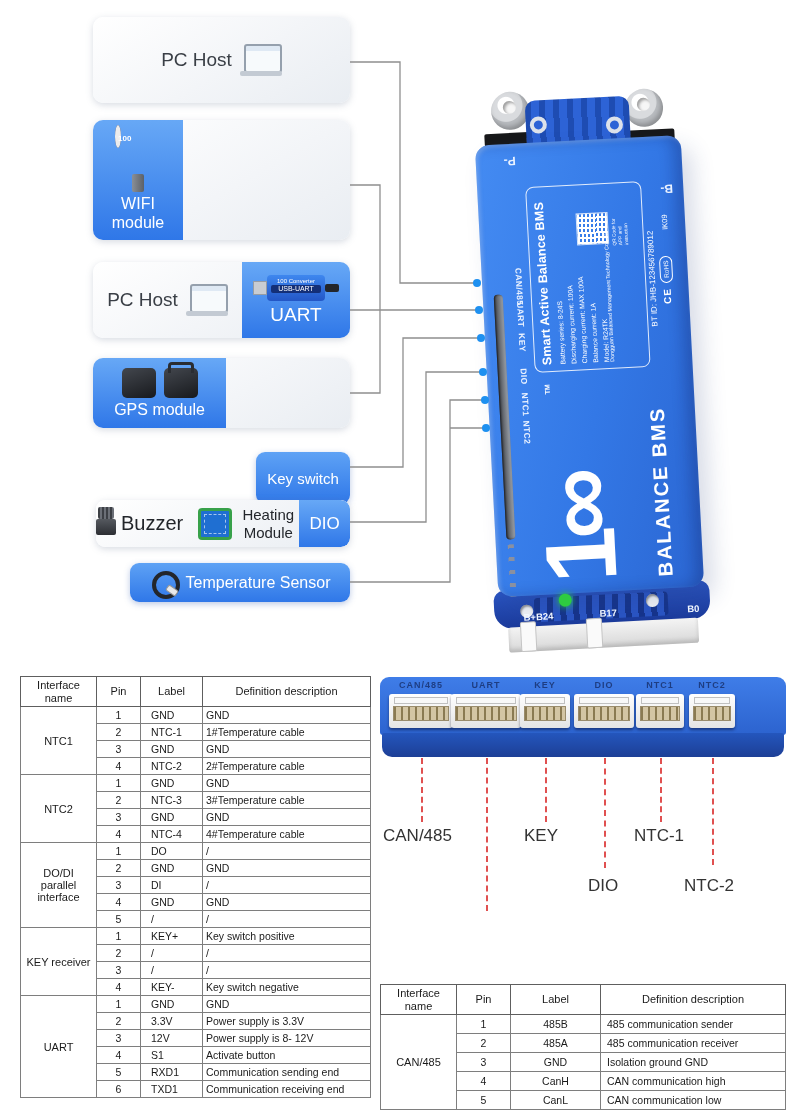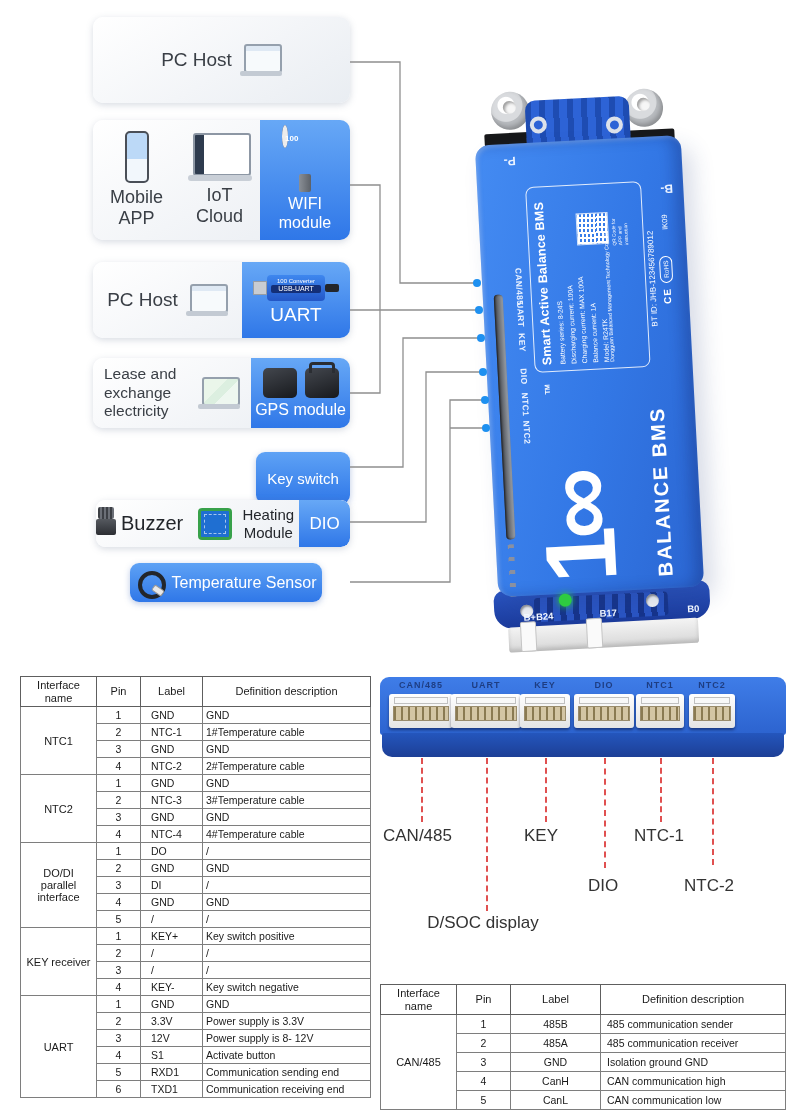--- a/index.html
+++ b/index.html
@@ -196,30 +196,20 @@
 <div id="page">
 
   <div class="fbox" style="left:93px;top:17px;width:257px;height:86px">
     <div class="fb-left">
       <span class="fb-label">PC Host</span>
       <span class="icon-laptop"></span>
     </div>
   </div>
 
   <div class="fbox" style="left:93px;top:120px;width:257px;height:120px">
-    <div class="fb-left" style="gap:16px">
-      <div class="tagcol" style="color:#3a3f46;font-size:18px">
-        <span class="icon-phone"></span>
-        <span class="two-line" style="width:70px;font-size:18px">Mobile APP</span>
-      </div>
-      <div class="tagcol" style="color:#3a3f46;font-size:18px">
-        <span class="icon-dash-laptop"></span>
-        <span class="two-line" style="width:56px;font-size:18px">IoT Cloud</span>
-      </div>
-    </div>
     <div class="blue" style="width:90px">
       <span class="icon-wifi-module">
         <span class="wm-head"><b>100</b><i></i></span>
         <span class="wm-stem"></span>
       </span>
       <span class="two-line" style="width:62px">WIFI module</span>
     </div>
   </div>
 
   <div class="fbox" style="left:93px;top:262px;width:257px;height:76px">
@@ -234,25 +224,21 @@
           <span class="l1">100 Converter</span>
           <span class="l2">USB-UART</span>
         </span>
         <span class="uu-cable"></span>
       </span>
       <span style="font-size:19px">UART</span>
     </div>
   </div>
 
   <div class="fbox" style="left:93px;top:358px;width:257px;height:70px">
-    <div class="fb-left" style="gap:6px">
-      <span class="fb-label" style="width:88px;font-size:15.5px;line-height:1.2">Lease and exchange electricity</span>
-      <span class="icon-laptop map"></span>
-    </div>
-    <div class="blue" style="width:99px">
+    <div class="blue" style="width:133px">
       <span style="display:flex;gap:8px;align-items:flex-end">
         <span class="icon-gps"></span>
         <span class="icon-gps handle"></span>
       </span>
       <span style="font-size:16px">GPS module</span>
     </div>
   </div>
 
   <div class="bluebox" style="left:256px;top:452px;width:94px;height:52px;font-size:15px">
     <span>Key switch</span>
@@ -263,21 +249,21 @@
       <span class="icon-buzzer"></span>
       <span style="font-size:20px;color:#23262b">Buzzer</span>
       <span class="icon-heater" style="margin-left:10px"></span>
       <span class="two-line" style="width:62px;font-size:15px;color:#23262b">Heating Module</span>
     </div>
     <div class="blue" style="width:54px;font-size:17px;border-radius:0 9px 9px 0">
       <span>DIO</span>
     </div>
   </div>
 
-  <div class="bluebox" style="left:130px;top:563px;width:192px;height:39px;font-size:16px">
+  <div class="bluebox" style="left:130px;top:563px;width:220px;height:39px;font-size:16px">
     <span class="icon-temp"></span>
     <span>Temperature Sensor</span>
   </div>
 
   <svg id="lines" width="790" height="640">
     <g fill="none" stroke="#8f8f8f" stroke-width="1.3">
       <path d="M350 62 H400 V283 H474"></path>
       <path d="M350 185 H380 V393 H350"></path>
       <path d="M350 310 H476"></path>
       <path d="M350 467 H403 V338 H478"></path>
@@ -541,21 +527,20 @@
         <div class="slot"></div>
       </div>
     </div>
 
   <span class="callout" style="left:383px;top:826px">CAN/485</span>
   <span class="callout" style="left:524px;top:826px">KEY</span>
   <span class="callout" style="left:634px;top:826px">NTC-1</span>
   <span class="callout" style="left:588px;top:876px">DIO</span>
   <span class="callout" style="left:684px;top:876px">NTC-2</span>
   <div id="callout-wifi">
-    <div>D/SOC display</div>
   </div>
 
   <table class="ptable" id="table-can">
     <colgroup>
         <col style="width:76px">
         <col style="width:54px">
         <col style="width:90px">
         <col style="width:185px">
       </colgroup>
   <thead>

